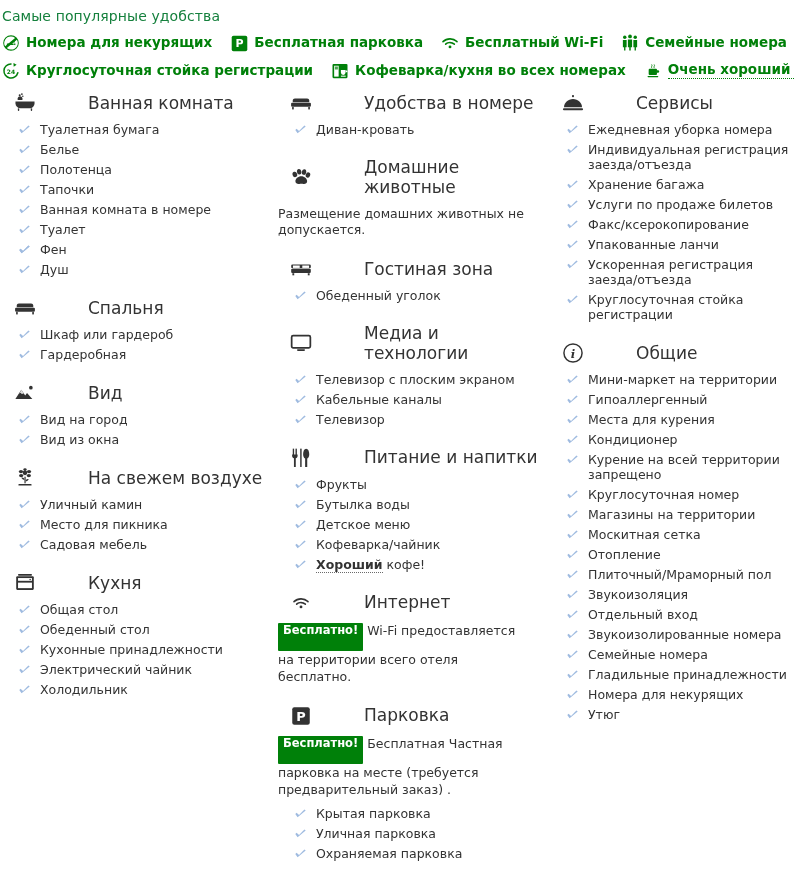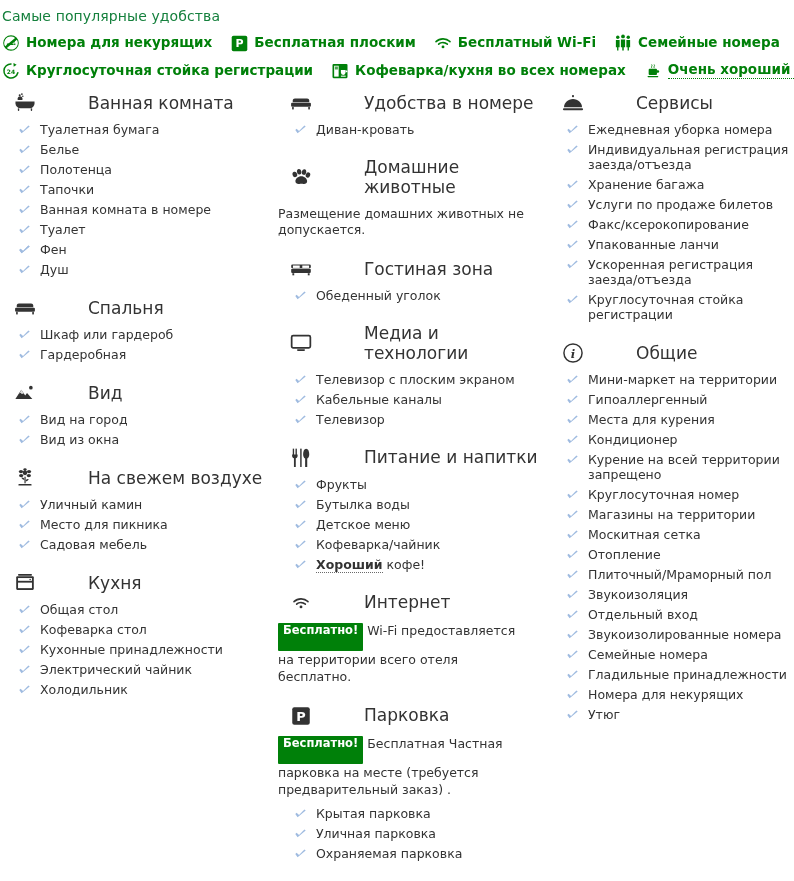--- a/index.html
+++ b/index.html
@@ -163,21 +163,21 @@
           </span>
           <span class="pop-label">Номера для некурящих</span>
         </div>
         <div class="pop-item">
           <span class="pop-ico">
             <svg width="17" height="17" viewBox="0 0 24 24" xmlns="http://www.w3.org/2000/svg">
               <rect x="1" y="1" width="22" height="22" rx="2.5" fill="#008009"></rect>
               <text x="12" y="17.6" font-family="DejaVu Sans, sans-serif" font-size="15.5" font-weight="bold" text-anchor="middle" fill="#ffffff">P</text>
             </svg>
           </span>
-          <span class="pop-label">Бесплатная плоским</span>
+          <span class="pop-label">Бесплатная парковка</span>
         </div>
         <div class="pop-item">
           <span class="pop-ico">
             <svg width="18" height="18" viewBox="0 0 24 24" fill="#008009" xmlns="http://www.w3.org/2000/svg">
               <path d="M12 5.4c-3.9 0-7.45 1.5-10.1 3.95a1.1 1.1 0 0 0 1.5 1.6A12.6 12.6 0 0 1 12 7.6c3.3 0 6.3 1.25 8.6 3.35a1.1 1.1 0 0 0 1.5-1.6A15.1 15.1 0 0 0 12 5.4z" fill="#008009"></path>
               <path d="M12 10.3c-2.5 0-4.8 .95-6.5 2.5a1.05 1.05 0 0 0 1.42 1.55A7.5 7.5 0 0 1 12 12.5c1.95 0 3.72.74 5.08 1.85a1.05 1.05 0 0 0 1.42-1.55A9.7 9.7 0 0 0 12 10.3z" fill="#008009"></path>
               <circle cx="12" cy="17.2" r="1.9" fill="#008009"></circle>
             </svg>
           </span>
           <span class="pop-label">Бесплатный Wi-Fi</span>
@@ -402,21 +402,21 @@
           <ul class="facs">
             <li><span class="tick">
                 <svg width="13" height="13" viewBox="0 0 16 16" xmlns="http://www.w3.org/2000/svg">
                   <path d="M1.6 8.6l1.6-1.5 3 2.7L12.8 3l1.6 1.2-10 8.4z" fill="#9fbbe0"></path>
                 </svg>
               </span><span>Общая стол</span></li>
             <li><span class="tick">
                 <svg width="13" height="13" viewBox="0 0 16 16" xmlns="http://www.w3.org/2000/svg">
                   <path d="M1.6 8.6l1.6-1.5 3 2.7L12.8 3l1.6 1.2-10 8.4z" fill="#9fbbe0"></path>
                 </svg>
-              </span><span>Кофеварка стол</span></li>
+              </span><span>Обеденный стол</span></li>
             <li><span class="tick">
                 <svg width="13" height="13" viewBox="0 0 16 16" xmlns="http://www.w3.org/2000/svg">
                   <path d="M1.6 8.6l1.6-1.5 3 2.7L12.8 3l1.6 1.2-10 8.4z" fill="#9fbbe0"></path>
                 </svg>
               </span><span>Кухонные принадлежности</span></li>
             <li><span class="tick">
                 <svg width="13" height="13" viewBox="0 0 16 16" xmlns="http://www.w3.org/2000/svg">
                   <path d="M1.6 8.6l1.6-1.5 3 2.7L12.8 3l1.6 1.2-10 8.4z" fill="#9fbbe0"></path>
                 </svg>
               </span><span>Электрический чайник</span></li>

